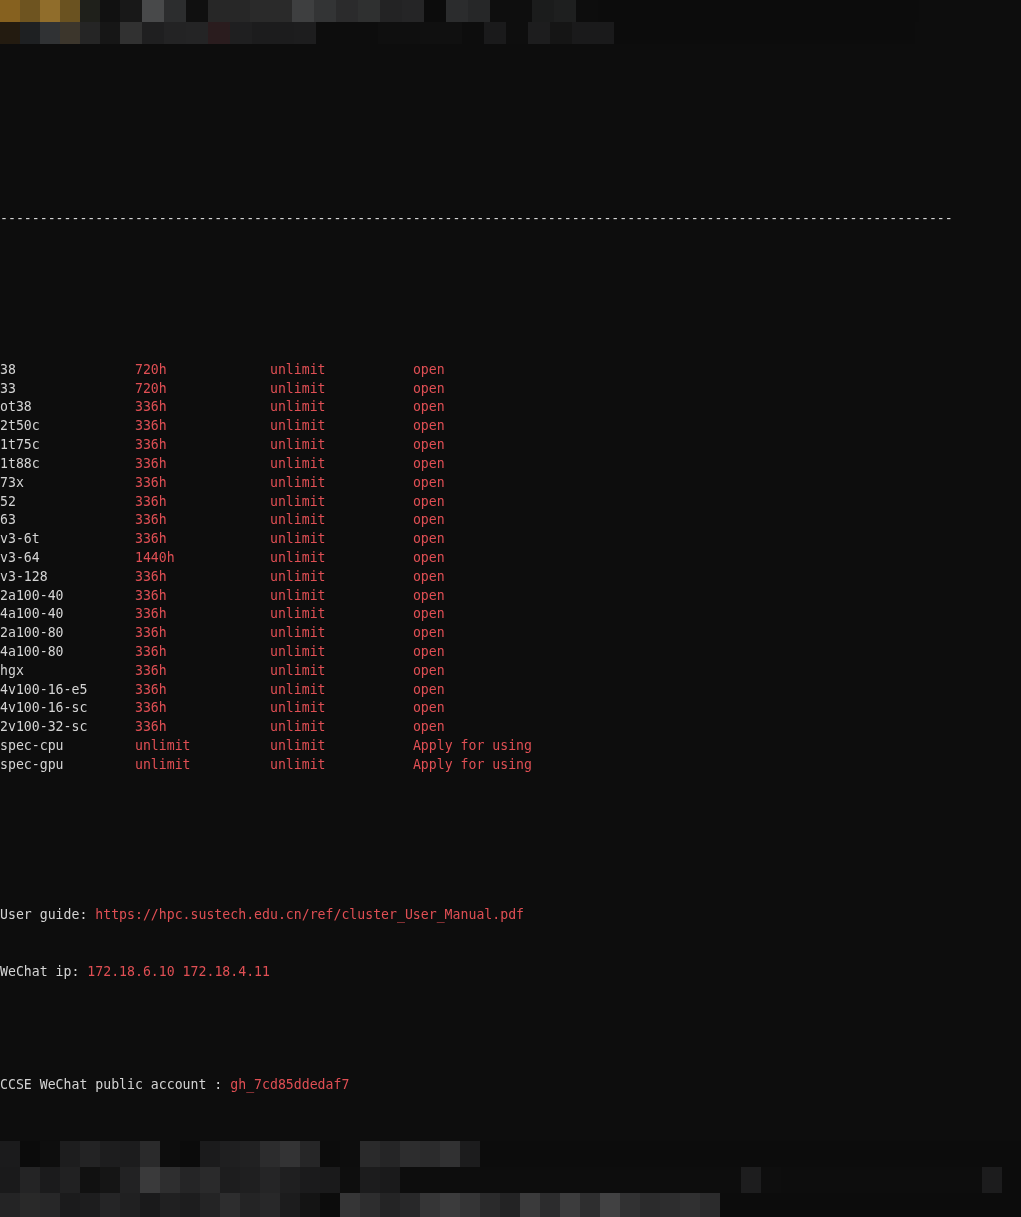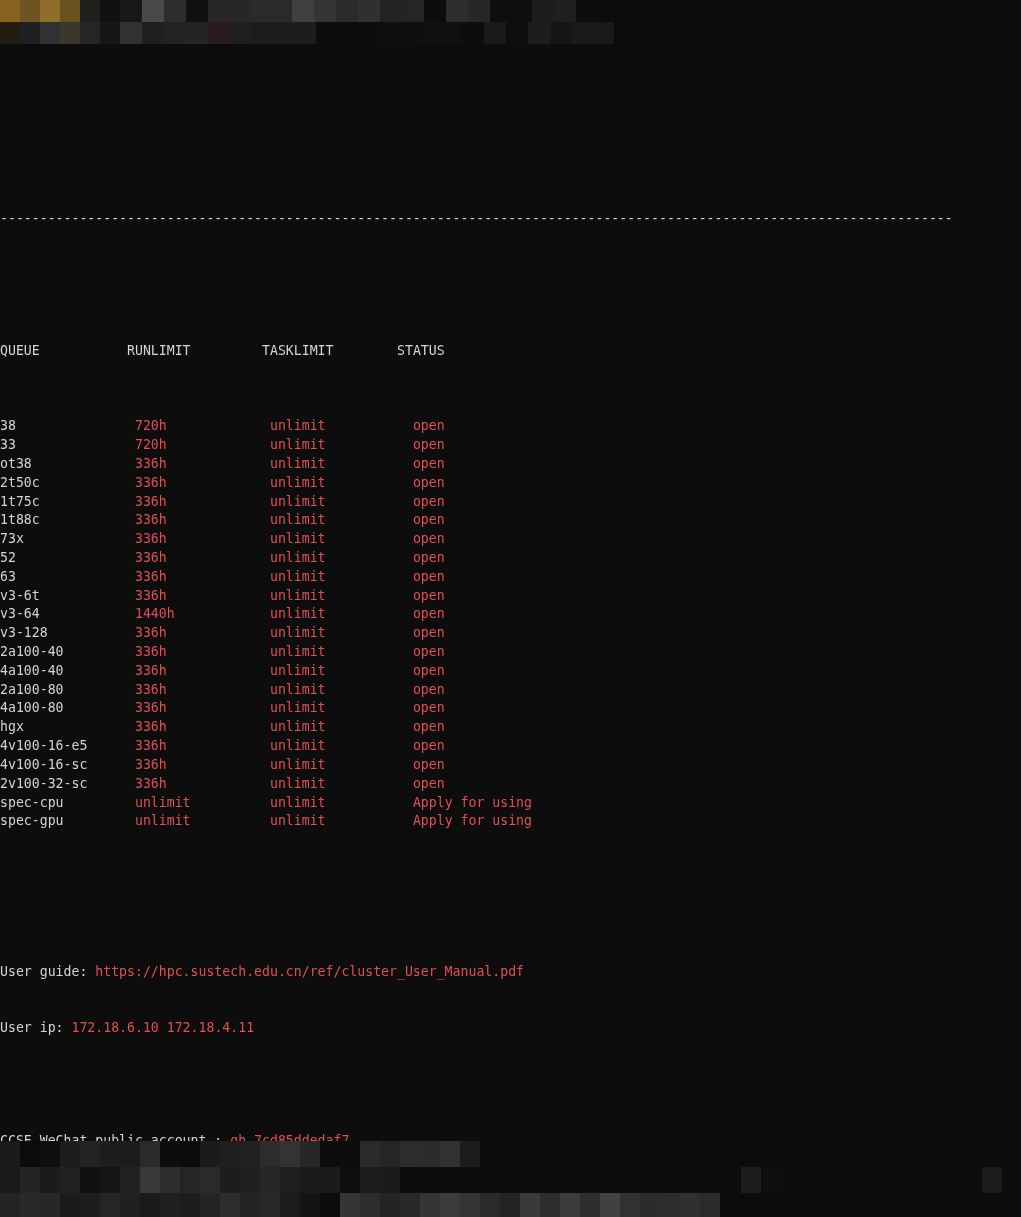--- a/index.html
+++ b/index.html
@@ -75,28 +75,27 @@
     <div class="mosaic-row"><span style="background: rgb(35, 27, 16); width: 20px;"></span><span style="background: rgb(30, 32, 34); width: 20px;"></span><span style="background: rgb(48, 50, 52); width: 20px;"></span><span style="background: rgb(60, 54, 44); width: 20px;"></span><span style="background: rgb(37, 37, 37); width: 20px;"></span><span style="background: rgb(22, 22, 22); width: 20px;"></span><span style="background: rgb(49, 49, 49); width: 22px;"></span><span style="background: rgb(31, 31, 32); width: 22px;"></span><span style="background: rgb(35, 35, 36); width: 22px;"></span><span style="background: rgb(36, 36, 37); width: 22px;"></span><span style="background: rgb(42, 28, 30); width: 22px;"></span><span style="background: rgb(31, 31, 32); width: 22px;"></span><span style="background: rgb(28, 28, 29); width: 42px;"></span><span style="background: rgb(29, 29, 30); width: 22px;"></span><span style="background: rgb(13, 13, 13); width: 62px;"></span><span style="background: rgb(15, 15, 15); width: 42px;"></span><span style="background: rgb(16, 16, 16); width: 42px;"></span><span style="background: rgb(13, 13, 13); width: 22px;"></span><span style="background: rgb(26, 26, 27); width: 22px;"></span><span style="background: rgb(14, 14, 14); width: 22px;"></span><span style="background: rgb(29, 29, 30); width: 22px;"></span><span style="background: rgb(21, 21, 21); width: 22px;"></span><span style="background: rgb(26, 26, 27); width: 42px;"></span><span style="background: rgb(12, 12, 12); width: 301px;"></span></div>
   </div>
 
   <div class="console">
 
     <span class="blank"></span>
     <span class="blank"></span>
     <span class="line w">------------------------------------------------------------------------------------------------------------------------</span>
     <span class="blank"></span>
 
-    <span class="line"><span class="w">QUEUE</span><span class="w">           </span><span class="w">RUNLIMIT</span><span class="w">         </span><span class="w">TASKLIMIT</span><span class="w">        </span><span class="w">STATUS</span></span>
 
     <div id="queue-rows"><span class="line"><span class="w">38               </span><span class="r">720h             </span><span class="r">unlimit           </span><span class="r">open</span></span><span class="line"><span class="w">33               </span><span class="r">720h             </span><span class="r">unlimit           </span><span class="r">open</span></span><span class="line"><span class="w">ot38             </span><span class="r">336h             </span><span class="r">unlimit           </span><span class="r">open</span></span><span class="line"><span class="w">2t50c            </span><span class="r">336h             </span><span class="r">unlimit           </span><span class="r">open</span></span><span class="line"><span class="w">1t75c            </span><span class="r">336h             </span><span class="r">unlimit           </span><span class="r">open</span></span><span class="line"><span class="w">1t88c            </span><span class="r">336h             </span><span class="r">unlimit           </span><span class="r">open</span></span><span class="line"><span class="w">73x              </span><span class="r">336h             </span><span class="r">unlimit           </span><span class="r">open</span></span><span class="line"><span class="w">52               </span><span class="r">336h             </span><span class="r">unlimit           </span><span class="r">open</span></span><span class="line"><span class="w">63               </span><span class="r">336h             </span><span class="r">unlimit           </span><span class="r">open</span></span><span class="line"><span class="w">v3-6t            </span><span class="r">336h             </span><span class="r">unlimit           </span><span class="r">open</span></span><span class="line"><span class="w">v3-64            </span><span class="r">1440h            </span><span class="r">unlimit           </span><span class="r">open</span></span><span class="line"><span class="w">v3-128           </span><span class="r">336h             </span><span class="r">unlimit           </span><span class="r">open</span></span><span class="line"><span class="w">2a100-40         </span><span class="r">336h             </span><span class="r">unlimit           </span><span class="r">open</span></span><span class="line"><span class="w">4a100-40         </span><span class="r">336h             </span><span class="r">unlimit           </span><span class="r">open</span></span><span class="line"><span class="w">2a100-80         </span><span class="r">336h             </span><span class="r">unlimit           </span><span class="r">open</span></span><span class="line"><span class="w">4a100-80         </span><span class="r">336h             </span><span class="r">unlimit           </span><span class="r">open</span></span><span class="line"><span class="w">hgx              </span><span class="r">336h             </span><span class="r">unlimit           </span><span class="r">open</span></span><span class="line"><span class="w">4v100-16-e5      </span><span class="r">336h             </span><span class="r">unlimit           </span><span class="r">open</span></span><span class="line"><span class="w">4v100-16-sc      </span><span class="r">336h             </span><span class="r">unlimit           </span><span class="r">open</span></span><span class="line"><span class="w">2v100-32-sc      </span><span class="r">336h             </span><span class="r">unlimit           </span><span class="r">open</span></span><span class="line"><span class="w">spec-cpu         </span><span class="r">unlimit          </span><span class="r">unlimit           </span><span class="r">Apply for using</span></span><span class="line"><span class="w">spec-gpu         </span><span class="r">unlimit          </span><span class="r">unlimit           </span><span class="r">Apply for using</span></span></div>
 
     <span class="blank"></span>
 
     <span class="line"><span class="w">User guide: </span><span class="r">https://hpc.sustech.edu.cn/ref/cluster_User_Manual.pdf</span></span>
-    <span class="line"><span class="w">User ip: </span><span class="r">172.18.6.10 172.18.4.11</span></span>
+    <span class="line"><span class="w">WeChat ip: </span><span class="r">172.18.6.10 172.18.4.11</span></span>
     <span class="blank"></span>
     <span class="line"><span class="w">CCSE WeChat public account : </span><span class="r">gh_7cd85ddedaf7</span></span>
     
     
     
     
 
     
     
     

